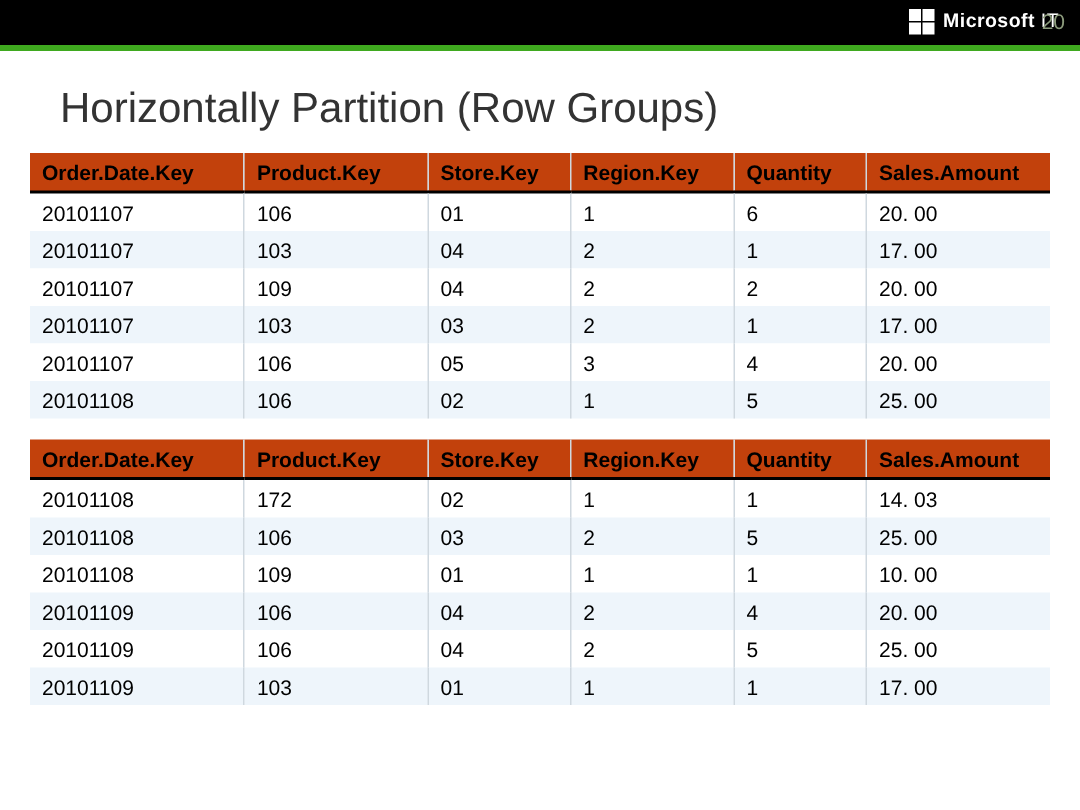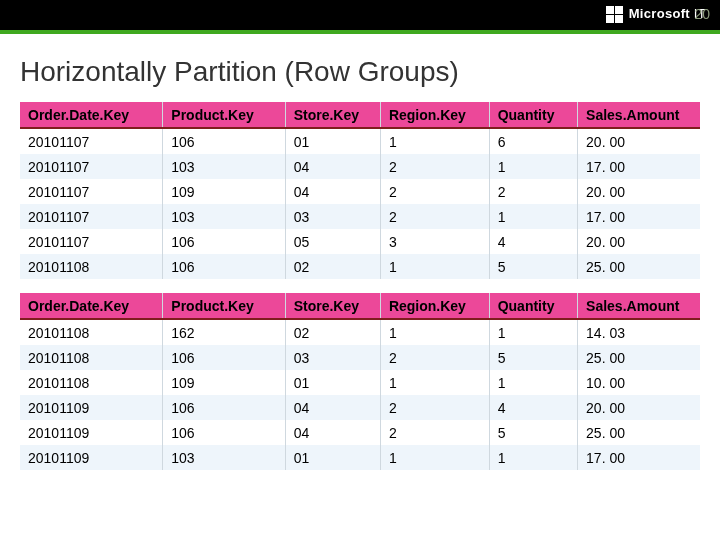--- a/index.html
+++ b/index.html
@@ -4,25 +4,25 @@
 <style>
   * { margin: 0; padding: 0; box-sizing: border-box; }
   html, body { width: 720px; height: 540px; font-family: "Segoe UI", Arial, sans-serif; background: #fff; overflow: hidden; }
   .topbar { height: 34px; background: #000; position: relative; border-bottom: 4px solid #3fa91f; }
   .brand { position: absolute; right: 14px; top: 6px; display: flex; align-items: flex-start; gap: 6px; }
   .brand-grid { display: grid; grid-template-columns: 8px 8px; grid-template-rows: 8px 8px; gap: 1px; }
   .brand-grid span { background: #fff; }
   .brand-text { color: #fff; font-size: 13px; font-weight: 600; letter-spacing: .3px; }
   .brand-text em { font-style: normal; font-weight: 300; }
   .pagenum { position: absolute; right: 10px; top: 6px; color: #8b9a7b; font-size: 14px; font-weight: 400; text-align: center; }
-  .title { font-size: 28px; font-weight: 400; color: #333; padding: 22px 0 14px 20px; }
+  .title { font-size: 28px; font-weight: 400; color: #333; padding: 22px 0 14px 40px; }
   .tablewrap { padding: 0 20px; }
   table { width: 100%; border-collapse: collapse; table-layout: fixed; }
   th, td { text-align: left; font-size: 14px; padding: 5px 8px 4px 8px; font-weight: 400; }
-  th { font-weight: 700; border-bottom: 2px solid #7f1d1d; background: #ec4899; }
+  th { font-weight: 700; border-bottom: 2px solid #000000; background: #c2410c; }
   th:not(:last-child), td:not(:last-child) { border-right: 1px solid #cfd8df; }
   tbody tr:nth-child(even) td { background: #eef5fb; }
   tbody tr:nth-child(odd)  td { background: #ffffff; }
   .gap { height: 14px; }
   col.c1 { width: 21%; }
   col.c2 { width: 18%; }
   col.c3 { width: 14%; }
   col.c4 { width: 16%; }
   col.c5 { width: 13%; }
   col.c6 { width: 18%; }
@@ -138,21 +138,21 @@
           <th>Product.Key</th>
           <th>Store.Key</th>
           <th>Region.Key</th>
           <th>Quantity</th>
           <th>Sales.Amount</th>
         </tr>
       </thead>
     <tbody id="body2">
         <tr>
           <td>20101108</td>
-          <td>162</td>
+          <td>172</td>
           <td>02</td>
           <td>1</td>
           <td>1</td>
           <td>14. 03</td>
         </tr>
         <tr>
           <td>20101108</td>
           <td>106</td>
           <td>03</td>
           <td>2</td>

